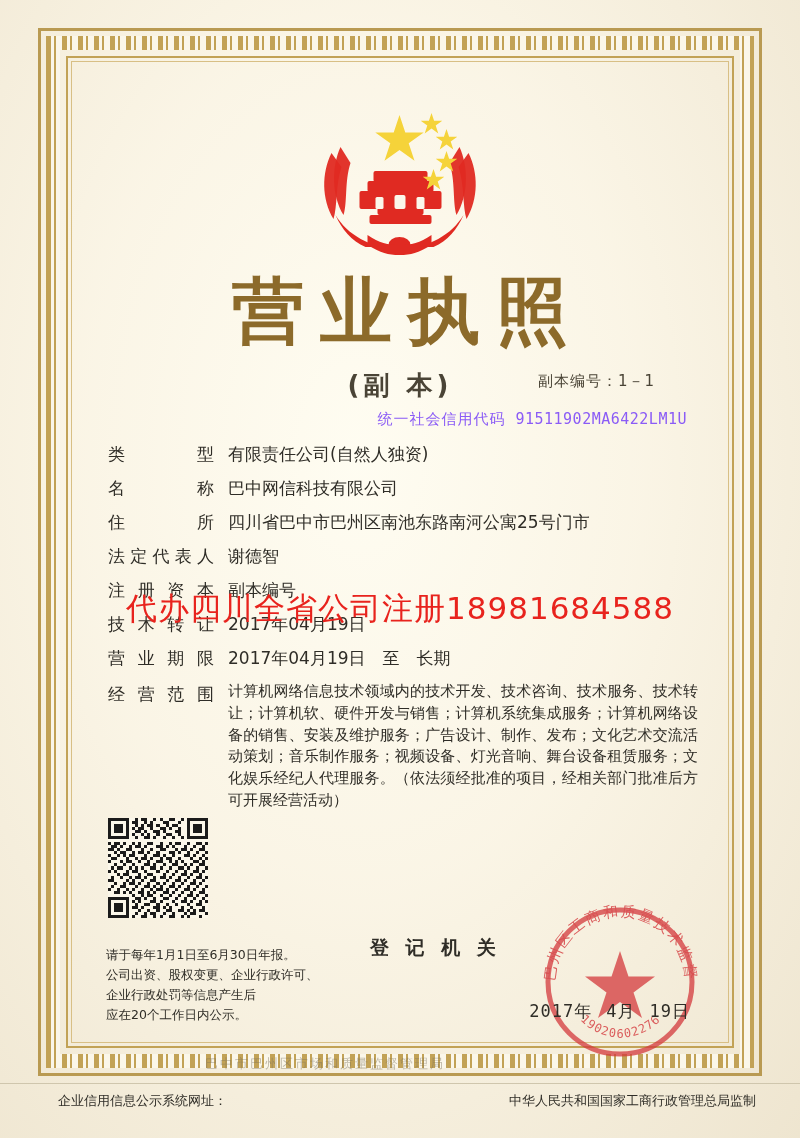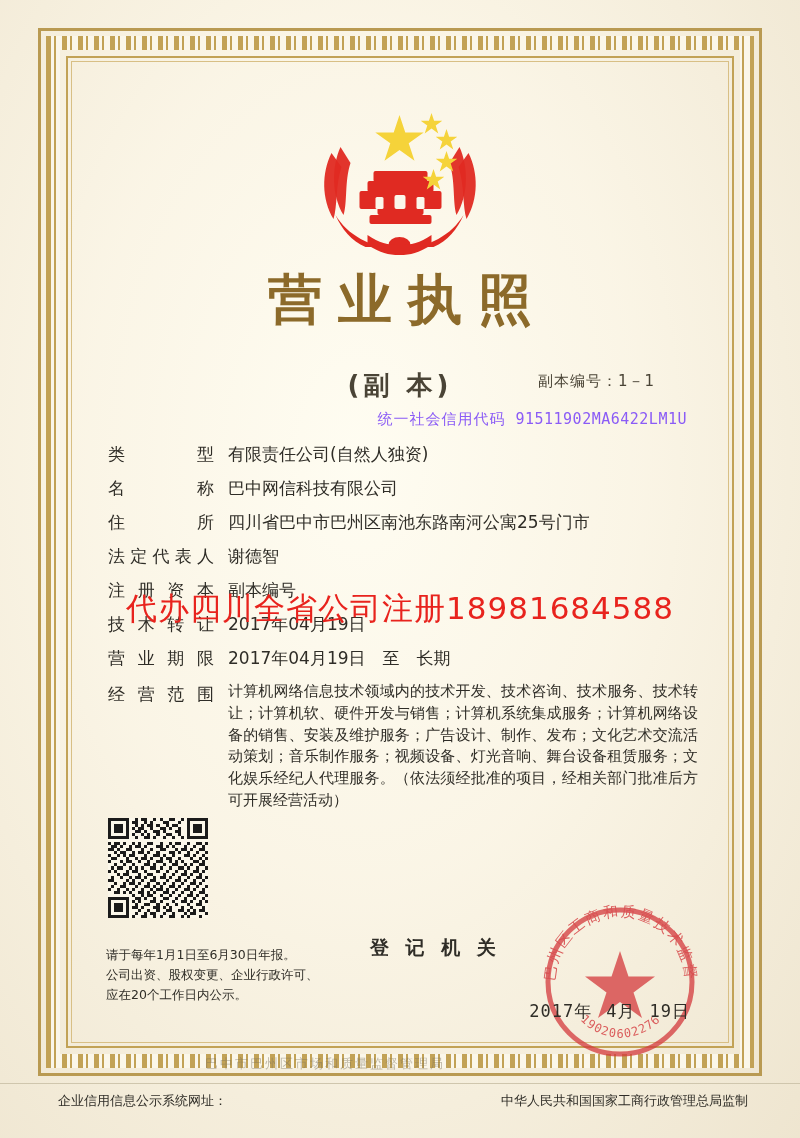--- a/index.html
+++ b/index.html
@@ -83,21 +83,21 @@
   }
 
   
   .title {
     position: absolute;
     left: 0;
     right: 0;
     top: 264px;
     text-align: center;
     font-family: "DejaVu Sans", "Liberation Sans", sans-serif;
-    font-size: 54px;
+    font-size: 72px;
     font-weight: bold;
     letter-spacing: 16px;
     color: #8c6a2a;
     text-indent: 16px;
   }
   .subtitle {
     position: absolute;
     left: 0;
     right: 0;
     top: 368px;
@@ -258,21 +258,21 @@
   .bottom-left {
     position: absolute;
     left: 58px;
     bottom: 28px;
     font-family: "DejaVu Sans", "Liberation Sans", sans-serif;
     font-size: 13px;
     color: #2f2d27;
   }
   .bottom-right {
     position: absolute;
-    right: 52px;
+    right: 44px;
     bottom: 28px;
     font-family: "DejaVu Sans", "Liberation Sans", sans-serif;
     font-size: 13px;
     color: #2f2d27;
   }
   .bottom-rule {
     position: absolute;
     left: 0;
     right: 0;
     bottom: 54px;
@@ -680,20 +680,21 @@
           <rect x="24" y="32" width="1" height="1"></rect>
           <rect x="26" y="32" width="1" height="1"></rect>
           <rect x="30" y="32" width="1" height="1"></rect>
       </g>
     </svg>
   </div>
 
   <div class="notes">
     <div>请于每年1月1日至6月30日年报。</div>
     <div>公司出资、股权变更、企业行政许可、</div>
+    <div>企业行政处罚等信息产生后</div>
     <div>应在20个工作日内公示。</div>
   </div>
 
   <div class="authority">登 记 机 关</div>
 
   <div class="seal">
     <svg viewBox="0 0 175 175" width="175" height="175" xmlns="http://www.w3.org/2000/svg">
       <defs>
         <path id="sealArcTop" d="M 22,87 A 65,65 0 0 1 153,87"></path>
         <path id="sealArcBottom" d="M 32,87 A 55,55 0 0 0 143,87"></path>

